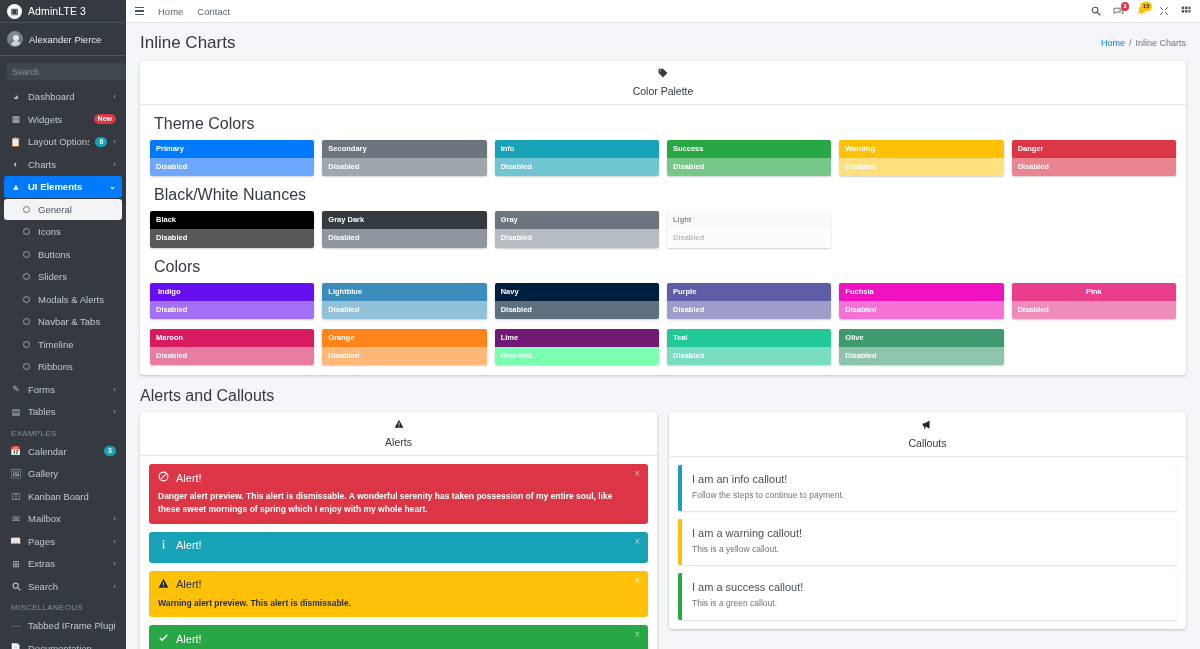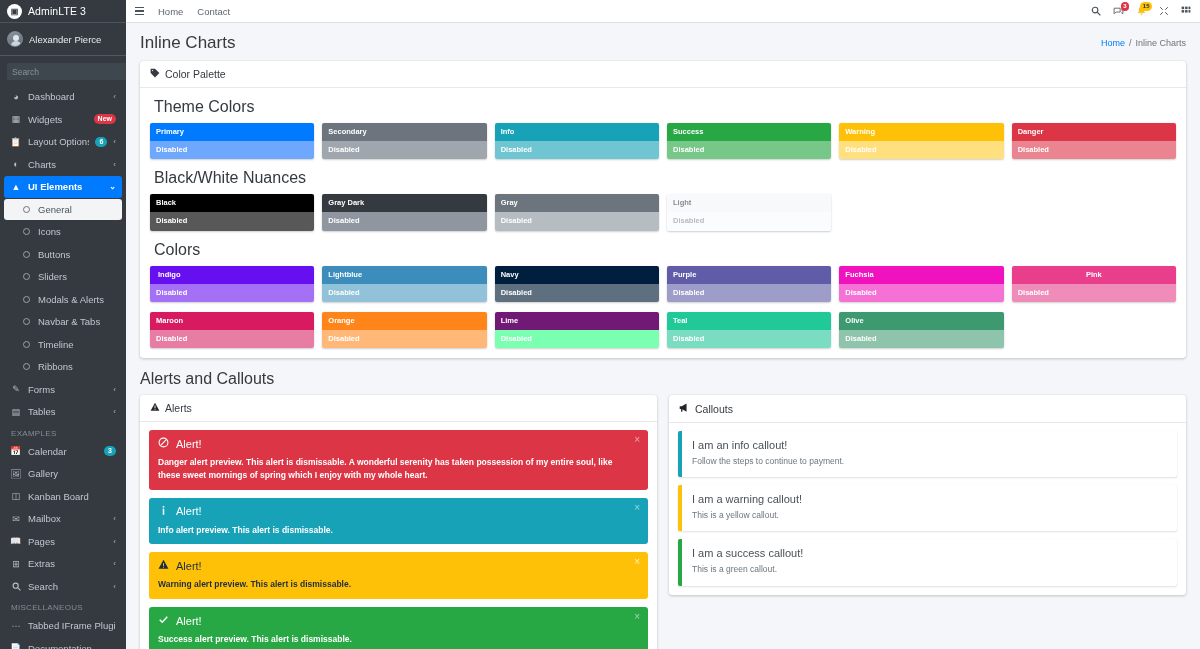--- a/index.html
+++ b/index.html
@@ -130,21 +130,21 @@
   .content { padding: 0 14px 14px; }
 
   .card {
     background: #fff; border-radius: 3px; margin-bottom: 12px;
     box-shadow: 0 0 1px rgba(0,0,0,.125), 0 1px 3px rgba(0,0,0,.2);
     border-top: 0;
   }
   .card-header {
     padding: 7px 10px; border-bottom: 1px solid #e6e8eb;
     display: flex; align-items: center; gap: 5px;
-    font-size: 10.5px; color: #343a40;
+    font-size: 10.5px; color: #343a40; flex-direction: column;
   }
   .card-body { padding: 8px 10px 10px; }
 
   .section-title { font-size: 16px; color: #343a40; margin: 2px 0 7px 4px; font-weight: normal; }
 
   .swatch-row { display: flex; gap: 8px; margin-bottom: 10px; }
   .swatch {
     flex: 1 1 0; border-radius: 2px; overflow: hidden;
     box-shadow: 0 0 1px rgba(0,0,0,.12), 0 1px 2px rgba(0,0,0,.18);
   }
@@ -569,21 +569,20 @@
               <div class="alert-head">
                 <span>
                   <svg width="11" height="11" viewBox="0 0 16 16" fill="#fff">
                     <rect x="6.9" y="1.4" width="2.2" height="2.2"></rect>
                       <rect x="6.9" y="5.2" width="2.2" height="9"></rect>
                   </svg>
                 </span>
                 <span>Alert!</span>
                 <span class="alert-close">×</span>
               </div>
-              <div class="alert-text">Info alert preview. This alert is dismissable.</div>
             </div>
 
             <div class="alert warning" style="background:#ffc107;">
               <div class="alert-head">
                 <span>
                   <svg width="11" height="11" viewBox="0 0 16 16" fill="#1f2d3d">
                     <path d="M8 1.2L15.2 14.2H0.8z"></path>
                       <rect x="7.3" y="6" width="1.4" height="4.2" fill="#ffc107"></rect>
                       <rect x="7.3" y="11.2" width="1.4" height="1.4" fill="#ffc107"></rect>
                   </svg>

